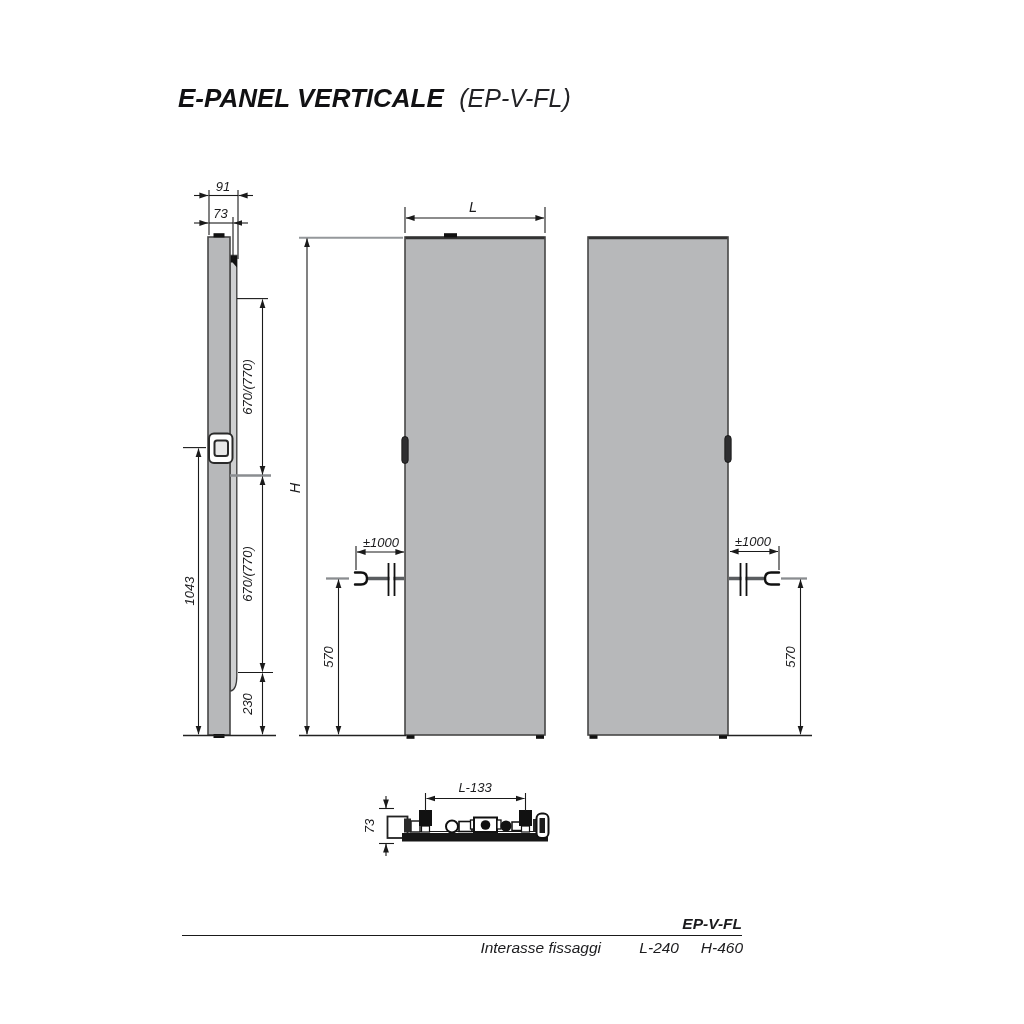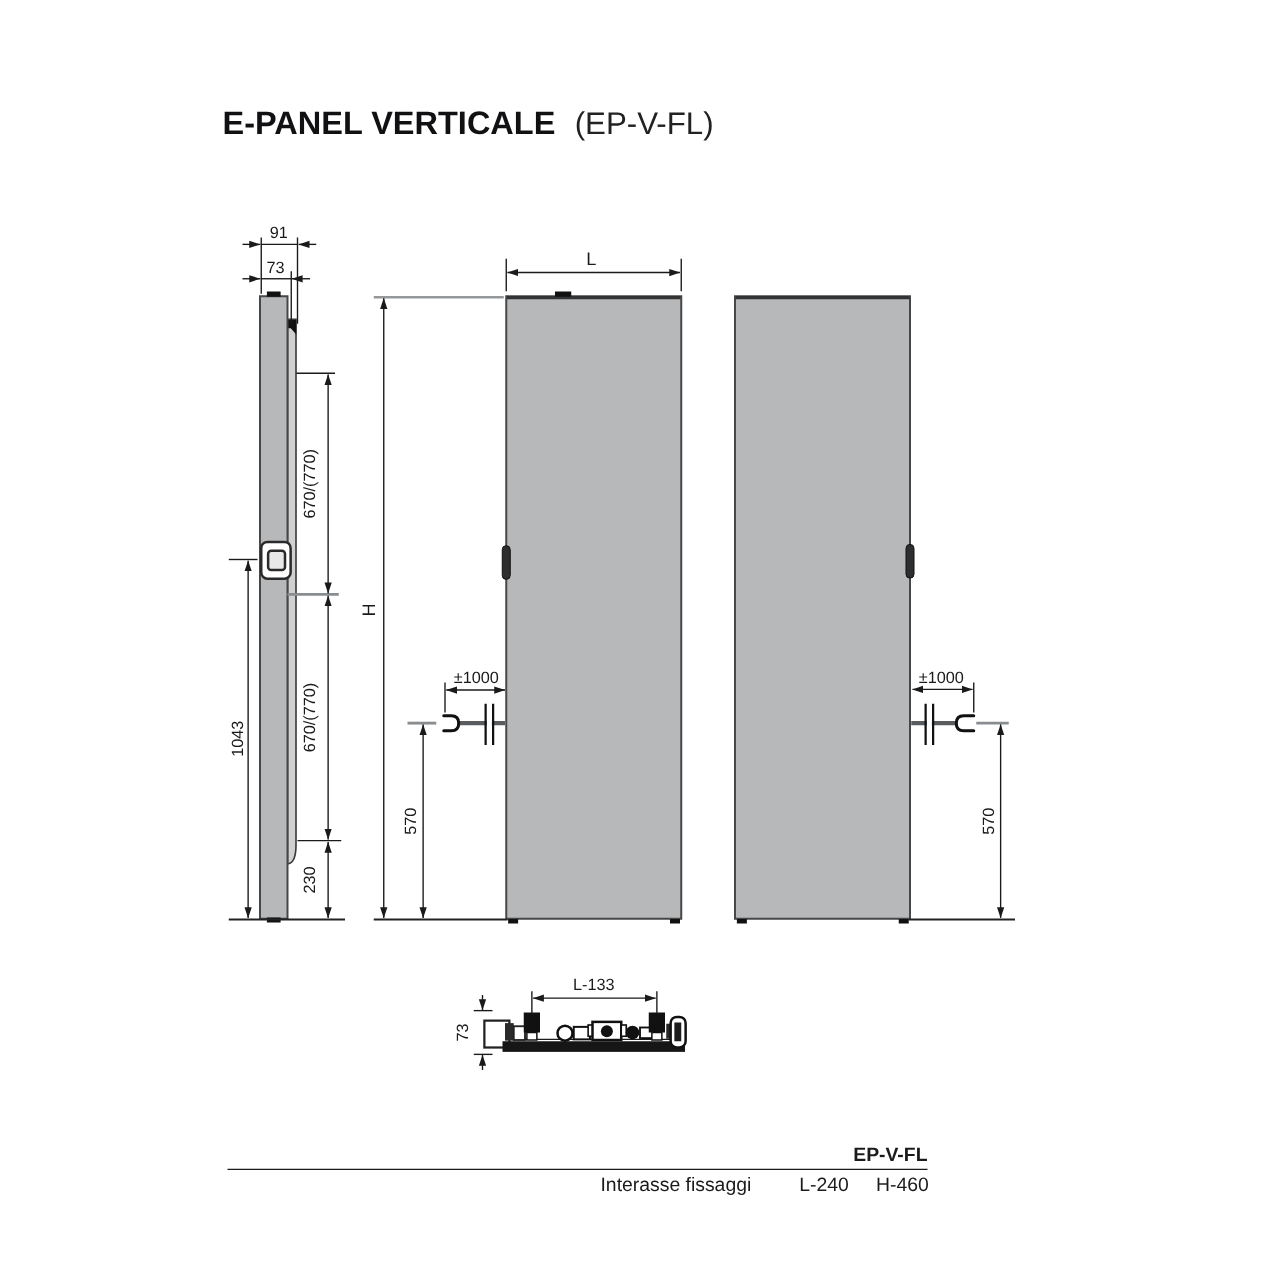--- a/index.html
+++ b/index.html
@@ -1,16 +1,16 @@
 <!DOCTYPE html>
 <html><head>
 <meta charset="utf-8">
 <style>
   html,body{margin:0;padding:0;background:#ffffff;}
-  .canvas{position:relative;width:1024px;height:1024px;background:#ffffff;overflow:hidden;}
+  .canvas{position:relative;width:1024px;height:1024px;background:#ffffff;overflow:hidden;font-style:italic;}
   svg text{font-family:"Liberation Sans","DejaVu Sans",sans-serif;fill:#1b1b1d;}
   .dim{font-size:13px;}
   .dim-lg{font-size:14.5px;}
   .title-main{font-size:26px;font-weight:bold;fill:#111113;}
   .title-code{font-size:25px;fill:#222225;}
   .tbl{font-size:15.5px;}
   .tbl-b{font-size:15.5px;font-weight:bold;}
   line{stroke:#1a1a1a;stroke-width:1.1;}
   .gray{stroke:#95989b;stroke-width:2.1;}
   .graythick{stroke:#8a8d90;stroke-width:2.3;}

